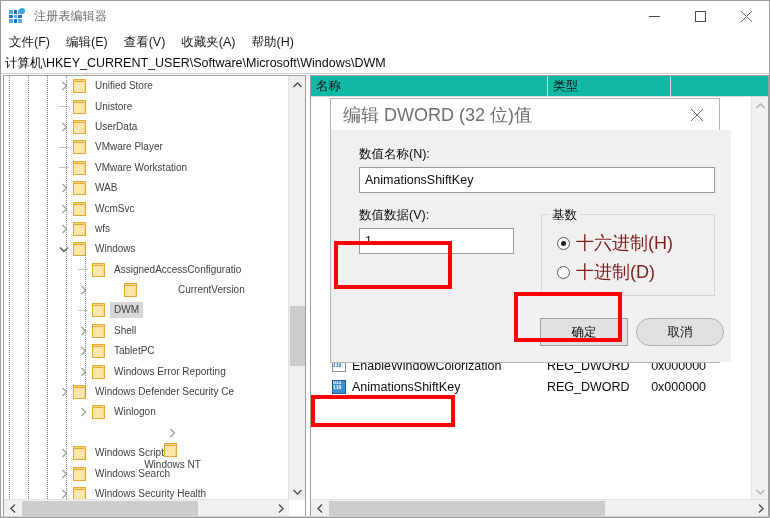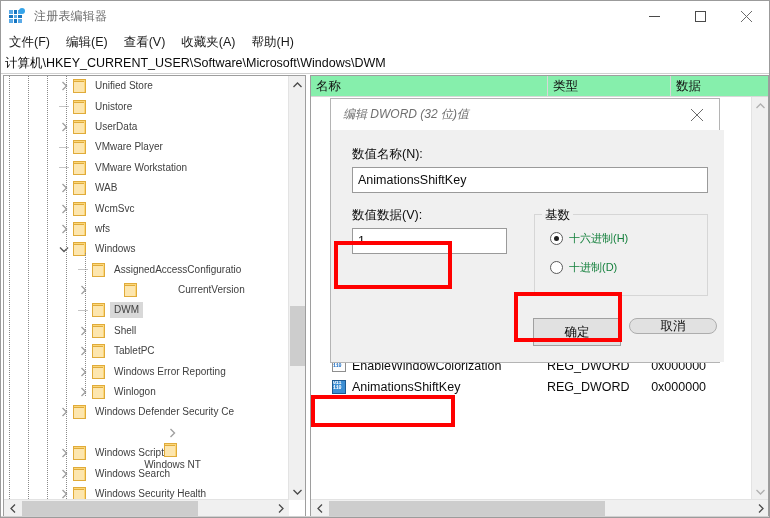--- a/index.html
+++ b/index.html
@@ -134,21 +134,21 @@
   .splitter {
     position:absolute; left: 305px; top: 74px; width: 4px; height: 442px; background: #ffffff;
   }
 
   .pane-right {
     position: absolute; left: 309px; top: 74px; width: 459px; height: 442px;
     background: #ffffff; border: 1px solid #9e9e9e; overflow: hidden;
   }
   .lv-header {
     position: absolute; left:0; top:0; height: 21px; width: 458px;
-    background: #86efac; border-bottom: 1px solid #d8d8d8; display: flex;
+    background: #14b8a6; border-bottom: 1px solid #d8d8d8; display: flex;
   }
   .lv-col {
     font-size: 12.5px; color:#111; padding-left: 5px; line-height: 20px;
     border-right: 1px solid #d8d8d8; height: 20px; overflow: hidden;
   }
   .lv-body {
     position: absolute; left:0; top: 21px; width: 441px; height: 403px; overflow: hidden;
   }
   .lvrow {
     height: 21.5px; display:flex; align-items:center; font-size: 12.5px; color:#0c0c0c;
@@ -176,39 +176,39 @@
   
   .dialog {
     position: absolute; left: 329px; top: 97px; width: 390px; height: 265px;
     background: #f0f0f0; border: 1px solid #b4b4b4;
     box-shadow: 0 0 0 0 rgba(0,0,0,0);
   }
   .dlg-title {
     height: 31px; background: #ffffff; display:flex; align-items:center;
   }
   .dlg-title .t {
-    font-size: 12px; color: #6f6f6f; margin-left: 12px; font-style: italic;
+    font-size: 18px; color: #6f6f6f; margin-left: 12px;
   }
   .dlg-close {
     position:absolute; right:0; top:0; width: 44px; height: 31px;
     display:flex; align-items:center; justify-content:center; color:#6b6b6b;
   }
-  .dlg-body { position:absolute; left:5px; top:31px; width:388px; height:232px; background:#f0f0f0; }
+  .dlg-body { position:absolute; left:12px; top:31px; width:388px; height:232px; background:#f0f0f0; }
   .lbl-s { font-size: 12.5px; color:#0a0a0a; }
   .txtbox {
     background:#ffffff; border:1px solid #9a9a9a; font-size:12.5px; color:#0c0c0c;
     display:flex; align-items:center; padding-left: 5px;
   }
   .group {
     border: 1px solid #d6d6d6; background: transparent;
   }
   .group-title {
     position:absolute; font-size:12.5px; color:#0a0a0a; background:#f0f0f0; padding:0 3px;
   }
-  .radio { display:flex; align-items:center; font-size:11px; color:#15803d; }
+  .radio { display:flex; align-items:center; font-size:18px; color:#7f1d1d; }
   .radio .dot {
     width: 13px; height: 13px; border-radius:50%; border:1px solid #5a5a5a; background:#fff;
     margin-right: 6px; position:relative; flex:none;
   }
   .radio.on .dot::after {
     content:""; position:absolute; left:3px; top:3px; width:5px; height:5px;
     border-radius:50%; background:#1f1f1f;
   }
   .btn {
     background:#e1e1e1; border:1px solid #adadad; font-size:12.5px; color:#0a0a0a;
@@ -455,43 +455,43 @@
             <svg width="7" height="10" viewBox="0 0 7 10">
               <polyline points="1.5,1 5.5,5 1.5,9" fill="none" stroke="#a0a0a0" stroke-width="1.4"></polyline>
             </svg>
           </div>
           <div class="folder">
             <span class="f-back"></span>
             <span class="f-front"></span>
           </div>
           <span class="lbl">Windows Error Reporting</span>
         </div>
+        <div class="trow" style="padding-left: 52px; height: 20.4px;">
+          <div class="expander">
+            <svg width="7" height="10" viewBox="0 0 7 10">
+              <polyline points="1.5,1 5.5,5 1.5,9" fill="none" stroke="#a0a0a0" stroke-width="1.4"></polyline>
+            </svg>
+          </div>
+          <div class="folder">
+            <span class="f-back"></span>
+            <span class="f-front"></span>
+          </div>
+          <span class="lbl">Windows Defender Security Ce</span>
+        </div>
         <div class="trow" style="padding-left: 71px; height: 20.4px;">
           <div class="expander">
             <svg width="7" height="10" viewBox="0 0 7 10">
               <polyline points="1.5,1 5.5,5 1.5,9" fill="none" stroke="#a0a0a0" stroke-width="1.4"></polyline>
             </svg>
           </div>
           <div class="folder">
             <span class="f-back"></span>
             <span class="f-front"></span>
           </div>
           <span class="lbl">Winlogon</span>
-        </div>
-        <div class="trow" style="padding-left: 52px; height: 20.4px;">
-          <div class="expander">
-            <svg width="7" height="10" viewBox="0 0 7 10">
-              <polyline points="1.5,1 5.5,5 1.5,9" fill="none" stroke="#a0a0a0" stroke-width="1.4"></polyline>
-            </svg>
-          </div>
-          <div class="folder">
-            <span class="f-back"></span>
-            <span class="f-front"></span>
-          </div>
-          <span class="lbl">Windows Defender Security Ce</span>
         </div>
         <div class="trow" style="padding-left: 52px; height: 20.4px; flex-direction: column;">
           <div class="expander">
             <svg width="7" height="10" viewBox="0 0 7 10">
               <polyline points="1.5,1 5.5,5 1.5,9" fill="none" stroke="#a0a0a0" stroke-width="1.4"></polyline>
             </svg>
           </div>
           <div class="folder">
             <span class="f-back"></span>
             <span class="f-front"></span>
@@ -569,21 +569,20 @@
       </div>
     </div>
   </div>
 
   <div class="splitter"></div>
 
   <div class="pane-right">
     <div class="lv-header">
       <div class="lv-col" style="width:237px;">名称</div>
       <div class="lv-col" style="width:123px;">类型</div>
-      <div class="lv-col" style="width:97px;border-right:none;">数据</div>
     </div>
 
     <div class="lv-body" id="lv-host">
         <div class="lvrow">
           <span class="vicon ab">
             <span class="paper"></span>
             <span class="bits">ab</span>
           </span>
           <span class="cell-name"></span>
           <span class="cell-type"></span>
@@ -760,21 +759,21 @@
       <div class="radio on" style="position:absolute;left:214px;top:101px;">
         <span class="dot"></span>
         <span>十六进制(H)</span>
       </div>
       <div class="radio" style="position:absolute;left:214px;top:130px;">
         <span class="dot"></span>
         <span>十进制(D)</span>
       </div>
 
       <div class="btn default" style="position:absolute;left:197px;top:188px;width:88px;height:28px;">确定</div>
-      <div class="btn" style="position:absolute;left:293px;top:188px;width:88px;height:16px;border-radius:14px;">取消</div>
+      <div class="btn" style="position:absolute;left:293px;top:188px;width:88px;height:28px;border-radius:14px;">取消</div>
     </div>
   </div>
 
   <div class="redbox" style="left:333px;top:240px;width:118px;height:48px;"></div>
   <div class="redbox" style="left:513px;top:291px;width:108px;height:50px;"></div>
   <div class="redbox" style="left:310px;top:394px;width:144px;height:32px;"></div>
 
   <div class="statusline"></div>
 </div>
 

